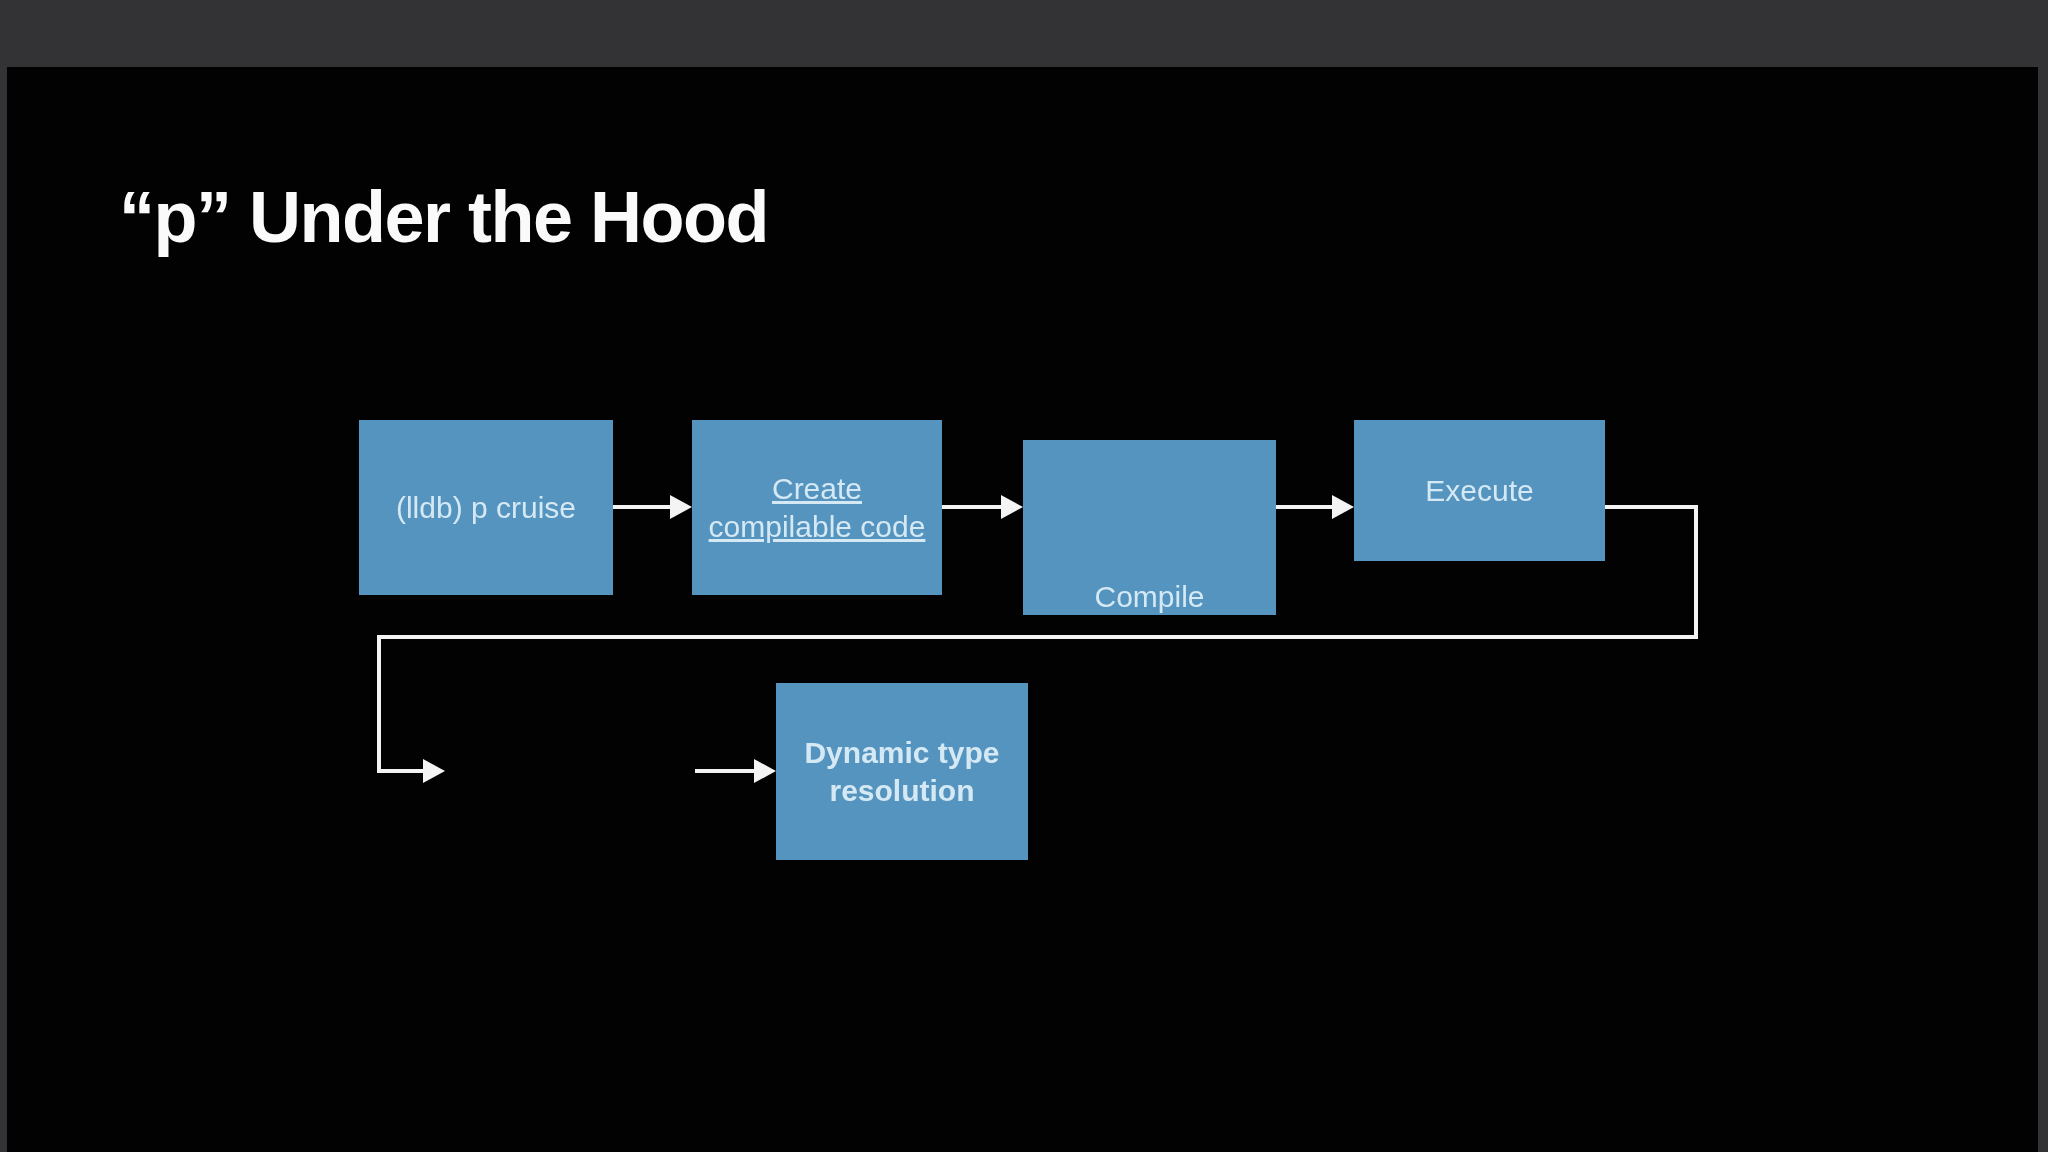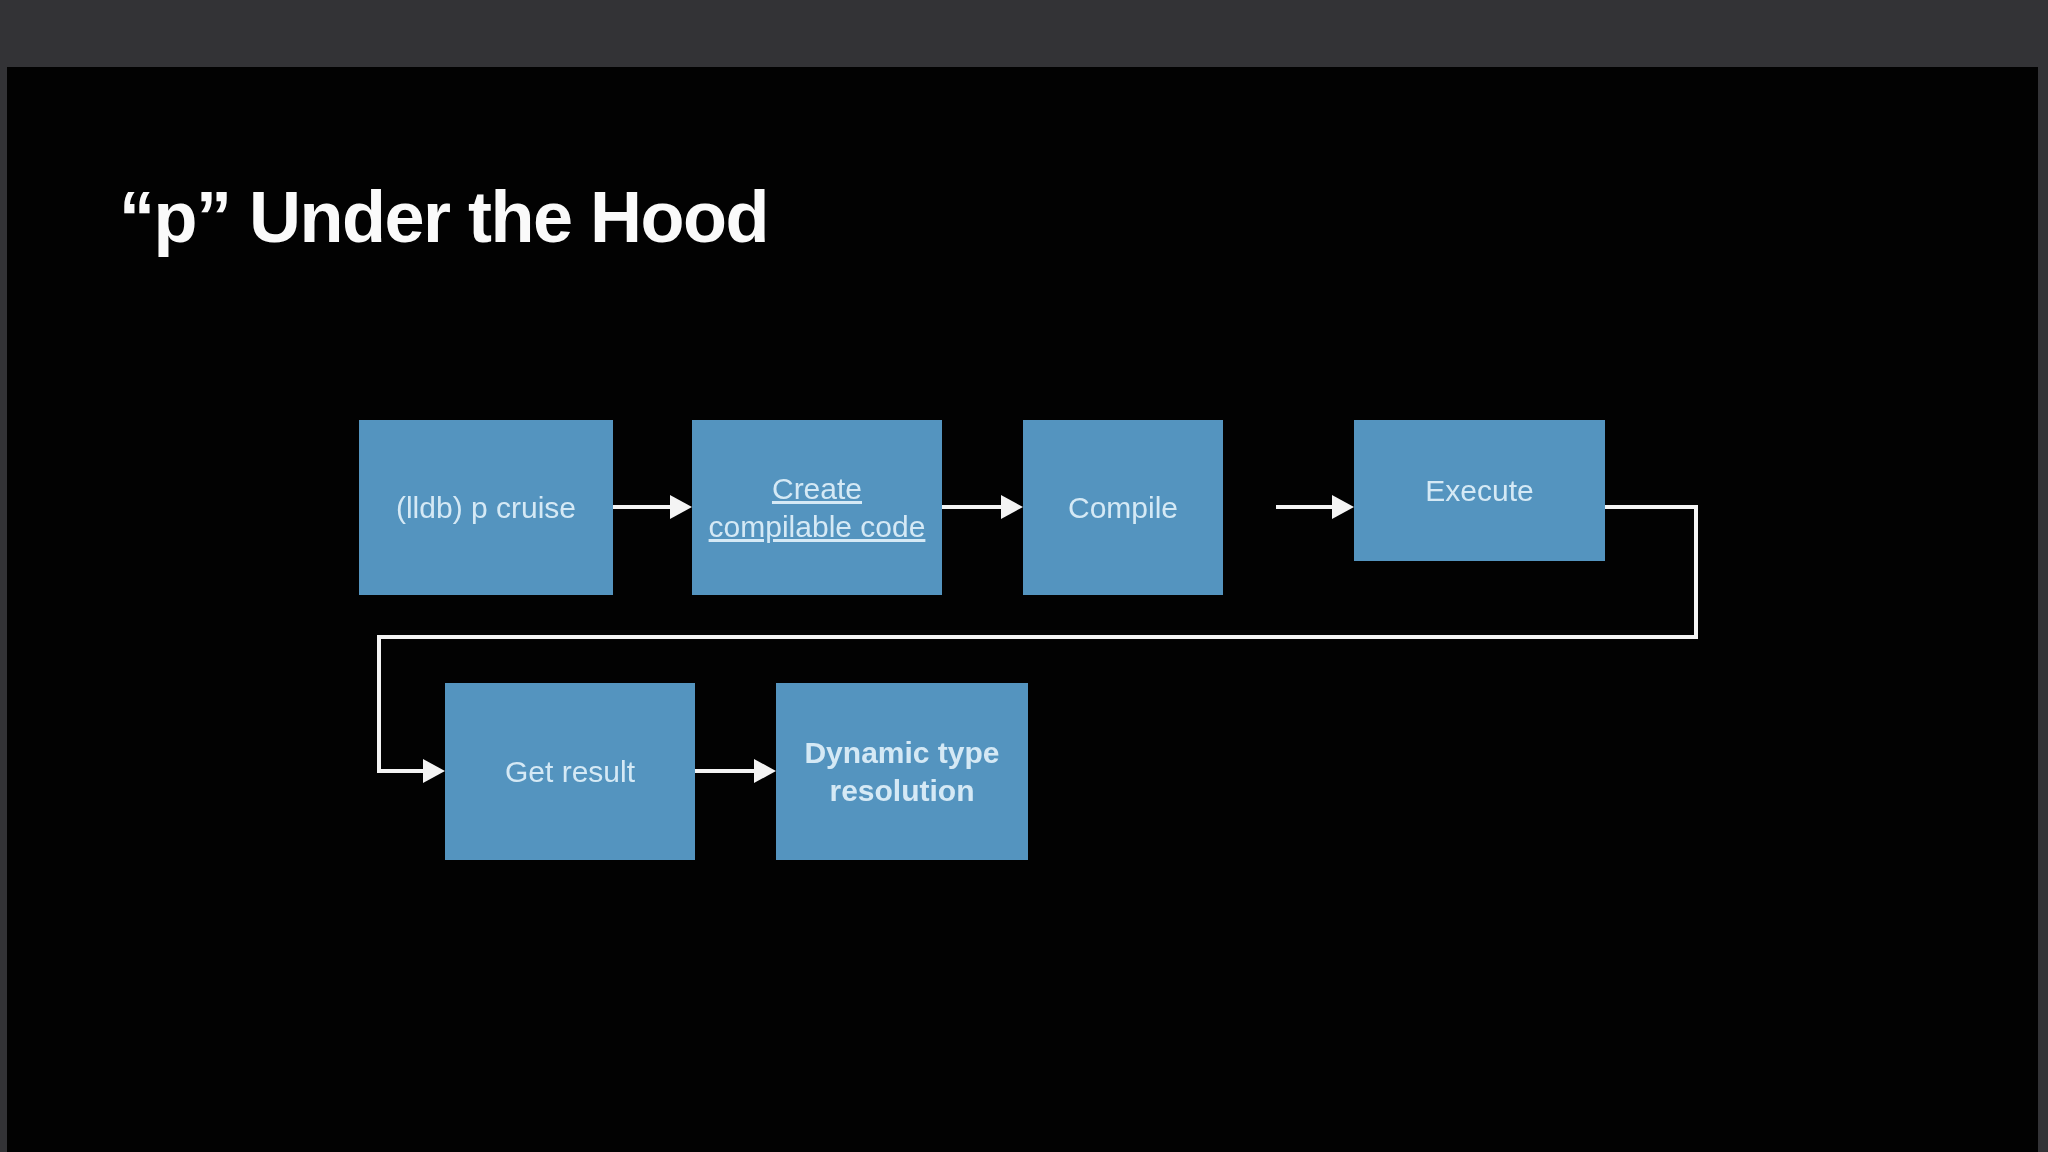--- a/index.html
+++ b/index.html
@@ -47,21 +47,21 @@
     justify-content: center;
     text-align: center;
     background: var(--node-fill, #5494BF);
     color: var(--node-text, #D5E9F5);
     font-size: 30px;
     line-height: 1.25;
     white-space: pre-line;
   }
   .n1 { left: 359px;  top: 420px; width: 254px; height: 175px; }
   .n2 { left: 692px;  top: 420px; width: 250px; height: 175px; text-decoration: underline; }
-  .n3 { left: 1023px; top: 420px; width: 200px; height: 175px; }
+  .n3 { left: 1023px; top: 440px; width: 253px; height: 175px; align-items: flex-end; }
   .n4 { left: 1354px; top: 420px; width: 251px; height: 141px; }
   .n5 { left: 445px;  top: 683px; width: 250px; height: 177px; }
   .n6 { left: 776px;  top: 683px; width: 252px; height: 177px; font-weight: bold; }
 
   .seg {
     position: absolute;
     background: var(--line, #F4F4F4);
   }
   
   .a1 { left: 613px;  top: 505px; width: 57px;   height: 4px; }
@@ -104,23 +104,20 @@
   <div class="node n2">
     <span>Create
 compilable code</span>
   </div>
   <div class="node n3">
     <span>Compile</span>
   </div>
   <div class="node n4">
     <span>Execute</span>
   </div>
-  <div class="node n5">
-    <span>Get result</span>
-  </div>
   <div class="node n6">
     <span>Dynamic type
 resolution</span>
   </div>
 
   <div class="seg a1"></div>
   <div class="arrowhead h1"></div>
 
   <div class="seg a2"></div>
   <div class="arrowhead h2"></div>

